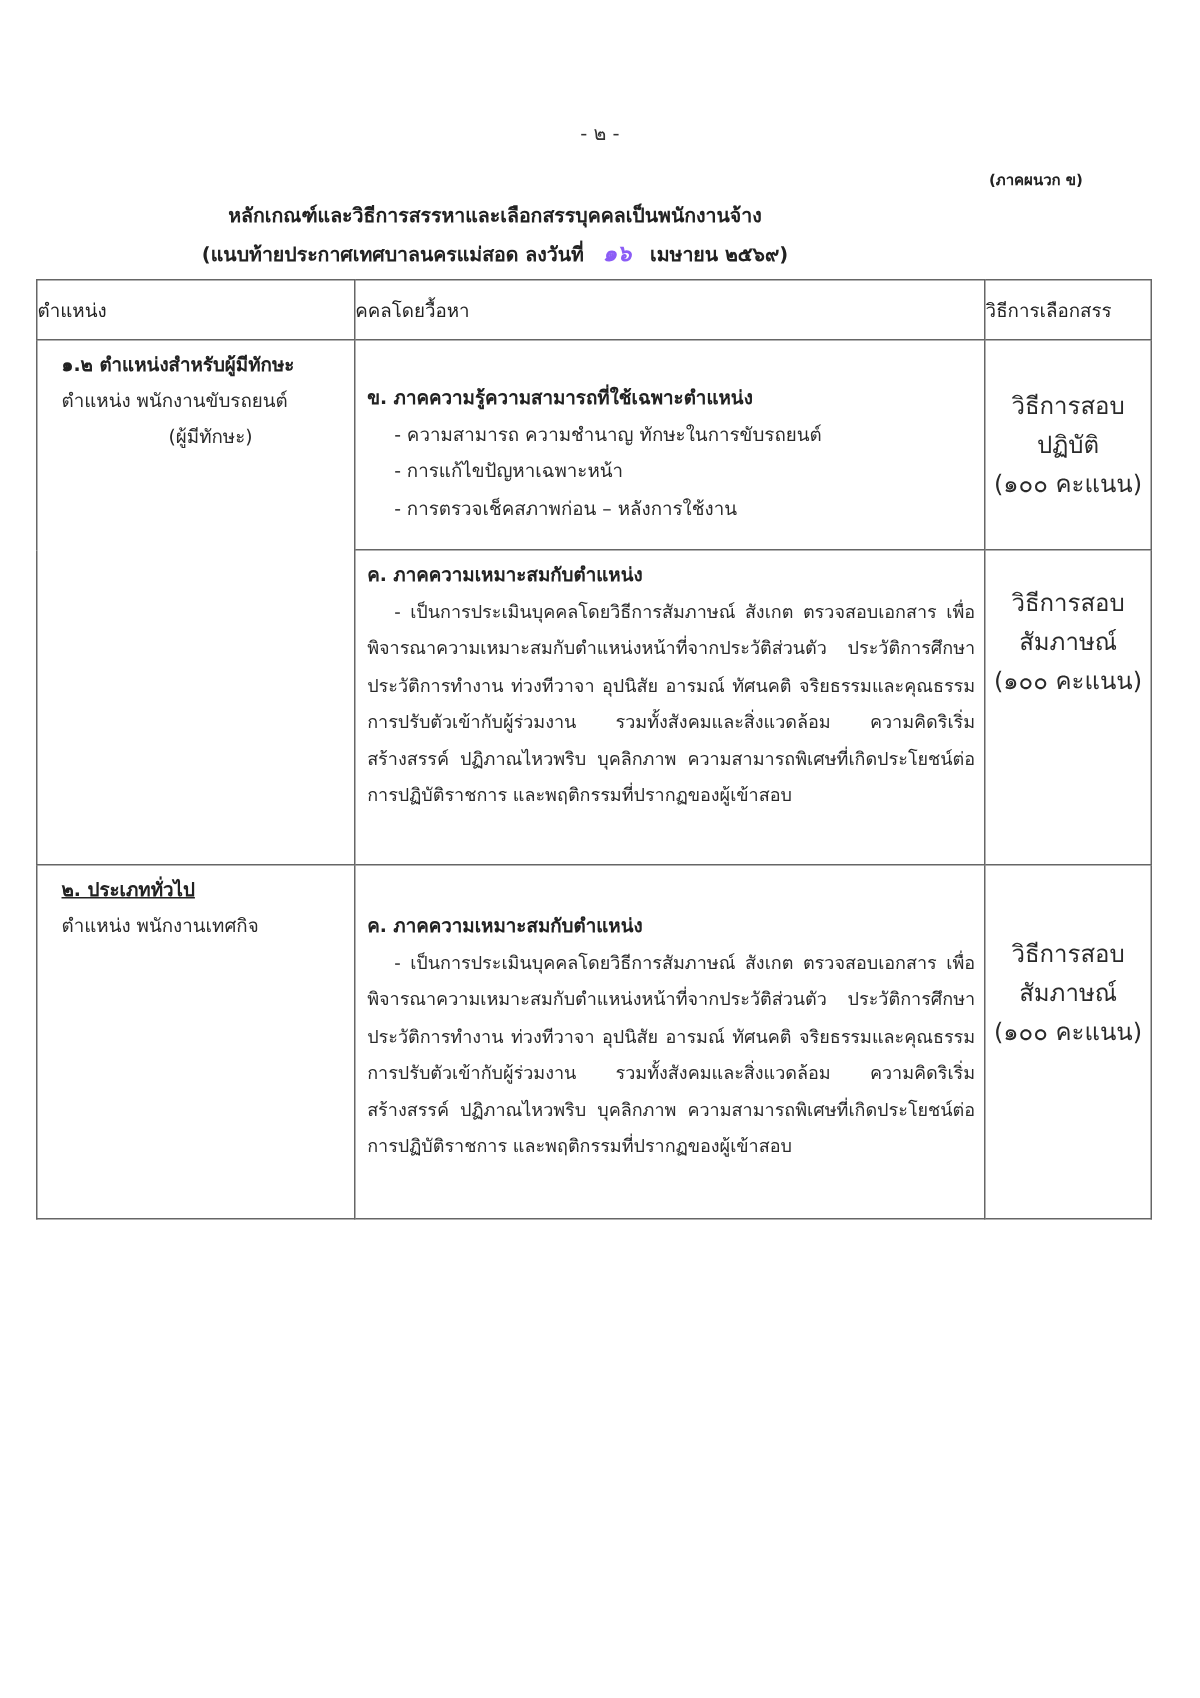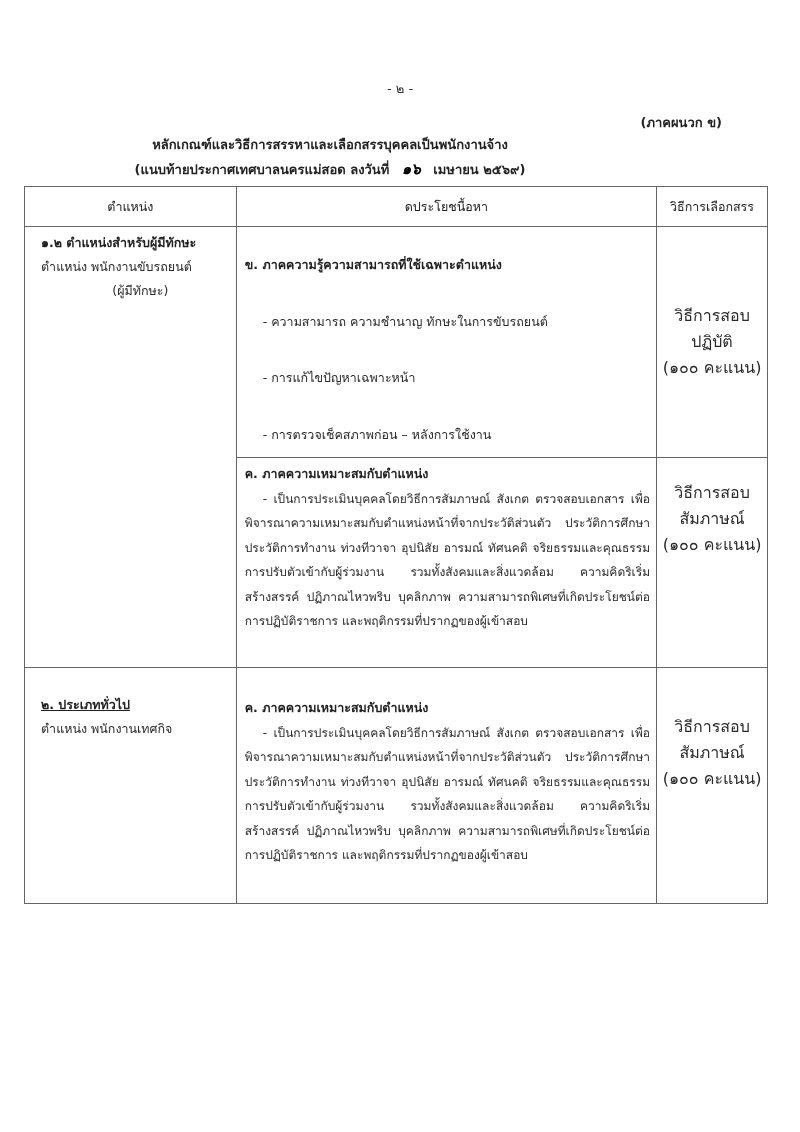--- a/index.html
+++ b/index.html
@@ -10,55 +10,55 @@
       color: #2a2a2a;
       font-size: 12.5px;
       overflow: hidden;
     }
     .page-number {
       position: absolute; top: 78px; left: 0; width: 800px;
       text-align: center; font-size: 13px; color: #333;
     }
     .appendix-label {
       position: absolute; top: 112px; right: 78px;
-      font-size: 13px; font-weight: bold; color: #222;
+      font-size: 10px; font-weight: bold; color: #222;
     }
     .doc-title {
       position: absolute; top: 133px; left: 0; width: 660px;
       text-align: center; font-size: 13px; font-weight: bold; color: #222;
       line-height: 24px;
     }
     .handwritten-date {
-      color: #000000; font-weight: bold; font-size: 15px;
+      color: #8b5cf6; font-weight: bold; font-size: 15px;
       font-style: italic; padding: 0 8px;
     }
     .criteria-table {
       position: absolute; top: 186px; left: 24px; width: 744px;
       border-collapse: collapse;
       border: 1.2px solid #555;
     }
     .criteria-table td, .criteria-table th {
       border: 1px solid #666;
       vertical-align: top;
       font-weight: normal;
     }
     .col-position { width: 212px; }
     .col-scope { width: 421px; }
     .col-method { width: 111px; }
     .criteria-table th {
-      height: 40px; vertical-align: middle; text-align: center;
+      height: 40px; vertical-align: middle; text-align: left;
       font-size: 12.5px; color: #222;
     }
     .pos-cell { padding: 4px 16px; line-height: 24px; }
     .pos-heading { font-weight: bold; color: #222; }
-    .pos-heading.underline { text-decoration: underline; margin-top: 21px; }
+    .pos-heading.underline { text-decoration: underline; }
     .pos-name-center { text-align: center; padding-left: 20px; }
     .scope-cell { padding: 4px 6px 10px 8px; line-height: 24.5px; }
     .scope-heading { font-weight: bold; color: #222; }
-    .scope-bullet { padding-left: 18px; margin-top: 32px; }
+    .scope-bullet { padding-left: 18px; }
     .scope-para { text-align: justify; text-indent: 18px; font-size: 12px; }
     .method-cell {
       text-align: center; vertical-align: middle !important;
       line-height: 26px; font-size: 16px;
     }
     .row-a-k1 td.scope-cell { height: 140px; padding-top: 26px; }
     .row-a-k2 td.scope-cell { height: 210px; }
     .row-b td.scope-cell { height: 236px; padding-top: 28px; }
     .row-a-k1 td.method-cell { padding-top: 0; }
     .row-a-k2 td.method-cell { vertical-align: top !important; padding-top: 22px; }
@@ -81,21 +81,21 @@
 
 <table class="criteria-table">
   <colgroup>
     <col class="col-position">
     <col class="col-scope">
     <col class="col-method">
   </colgroup>
   <thead>
     <tr>
       <th>ตำแหน่ง</th>
-      <th>ดประโยชนื้อหา</th>
+      <th>คคลโดยวื้อหา</th>
       <th>วิธีการเลือกสรร</th>
     </tr>
   </thead>
   <tbody>
 
     <tr class="row-a-k1">
       <td class="pos-cell" rowspan="2">
         <div class="pos-heading">๑.๒ ตำแหน่งสำหรับผู้มีทักษะ</div>
         <div>ตำแหน่ง พนักงานขับรถยนต์</div>
         <div class="pos-name-center">(ผู้มีทักษะ)</div>

